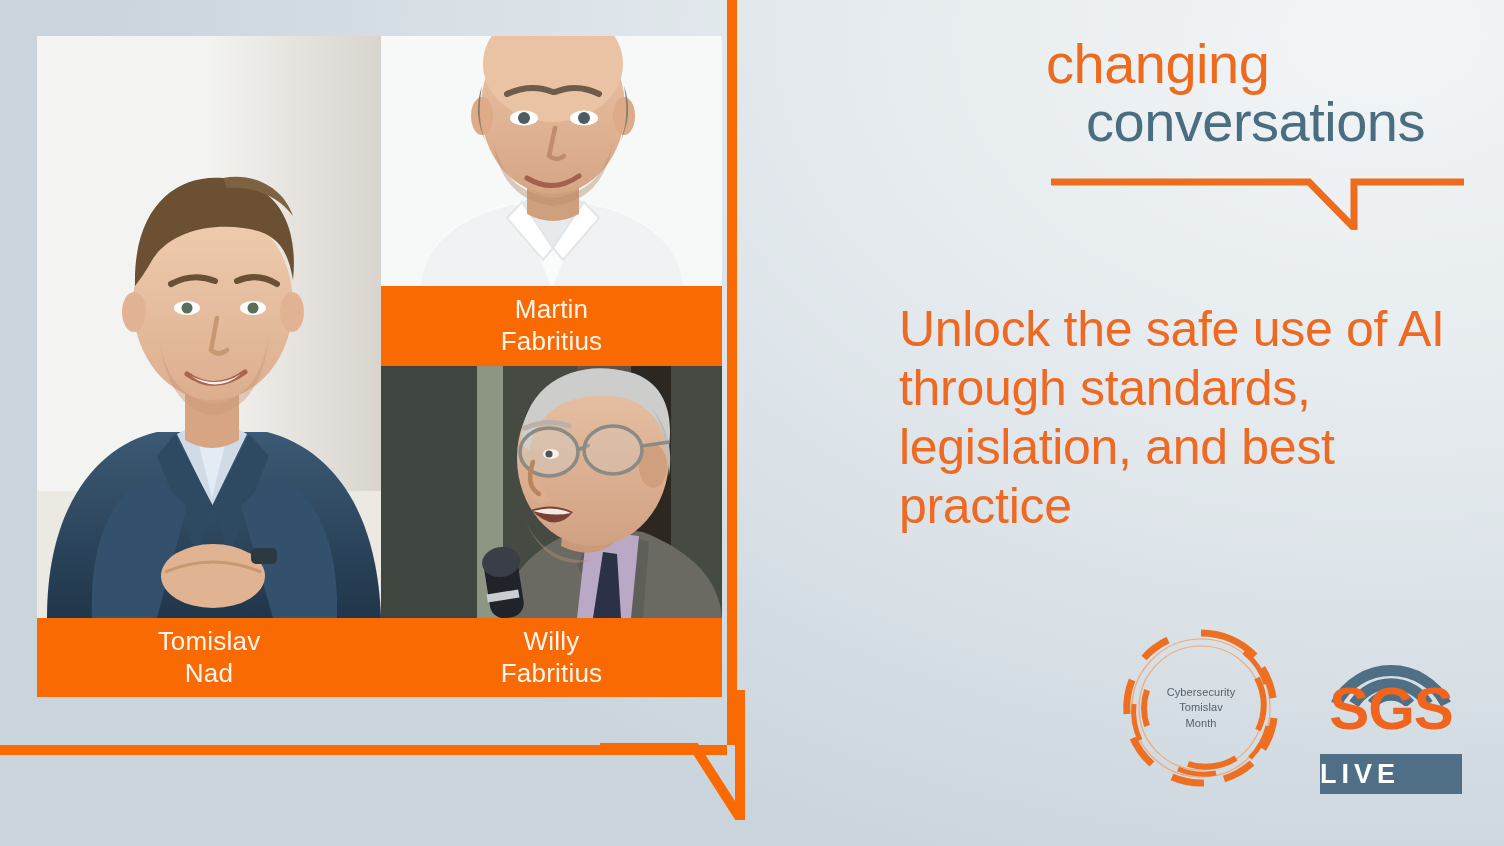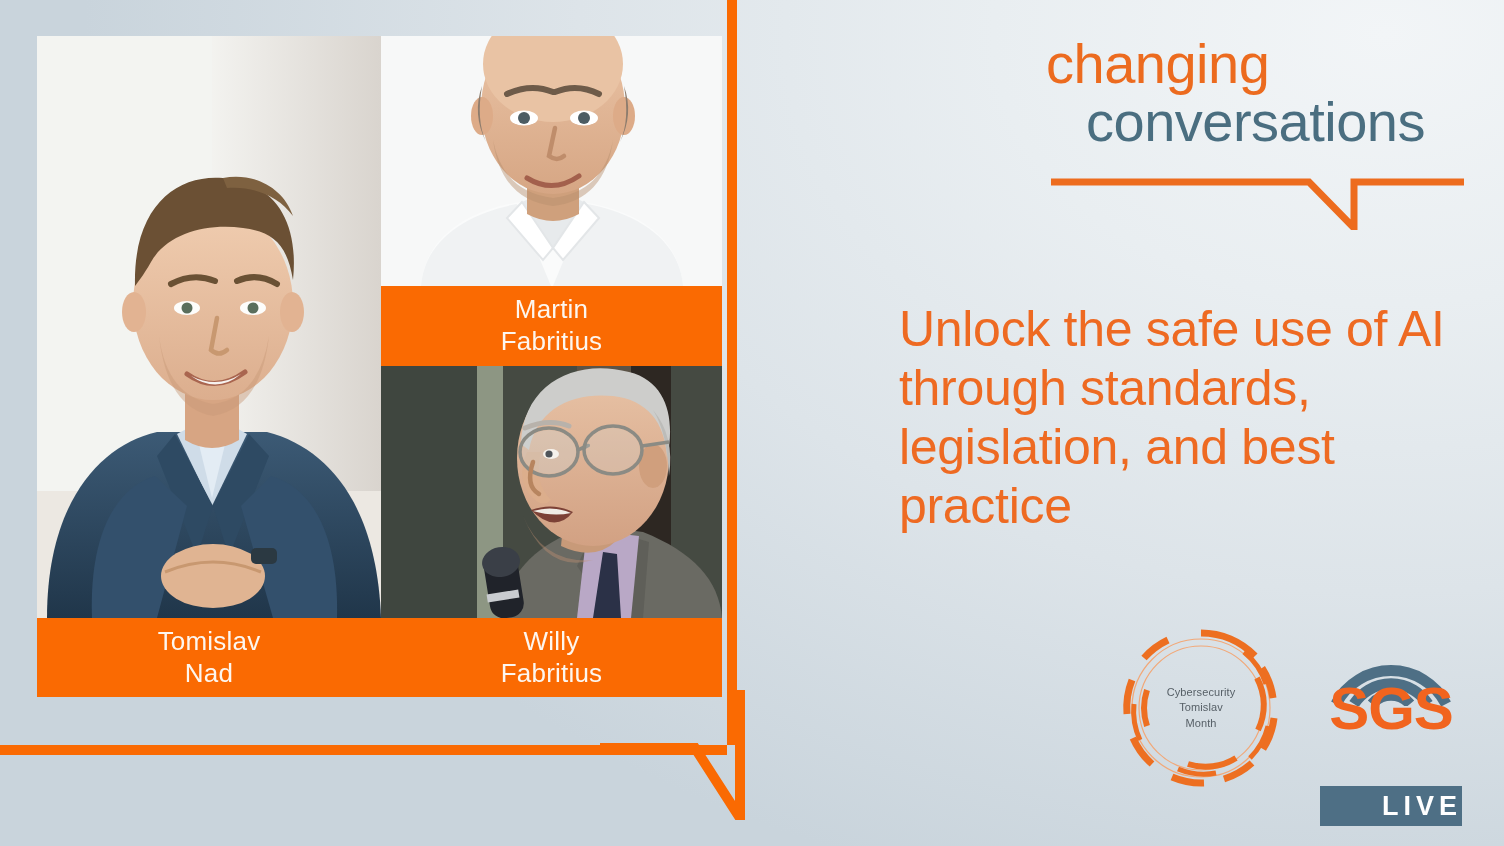--- a/index.html
+++ b/index.html
@@ -75,23 +75,22 @@
   }
   .sgs-logo{position:absolute;left:1316px;top:646px;width:150px;height:148px;}
   .sgs-wifi{position:absolute;left:0;top:0;width:150px;height:60px;}
   .sgs-word{
     position:absolute;left:0;top:32px;width:150px;height:62px;
     color:#f1641e;font-size:60px;font-weight:bold;line-height:62px;text-align:center;
     letter-spacing:-1px;font-family:"Liberation Sans","DejaVu Sans",sans-serif;
   }
   .sgs-live{
     position:absolute;left:4px;top:108px;width:142px;height:40px;background:#4e6f85;
-    color:#ffffff;font-size:27px;font-weight:bold;line-height:40px;text-align:right;
+    color:#ffffff;font-size:27px;font-weight:bold;line-height:40px;text-align:left;
     letter-spacing:5px;
-    margin-top:32px;
   }
 </style>
 </head>
 <body>
 
 <div class="stage">
 
   <div class="frameline vline-right"></div>
   <div class="frameline hline-bottom"></div>
   <svg class="tail" viewBox="0 0 180 130">

